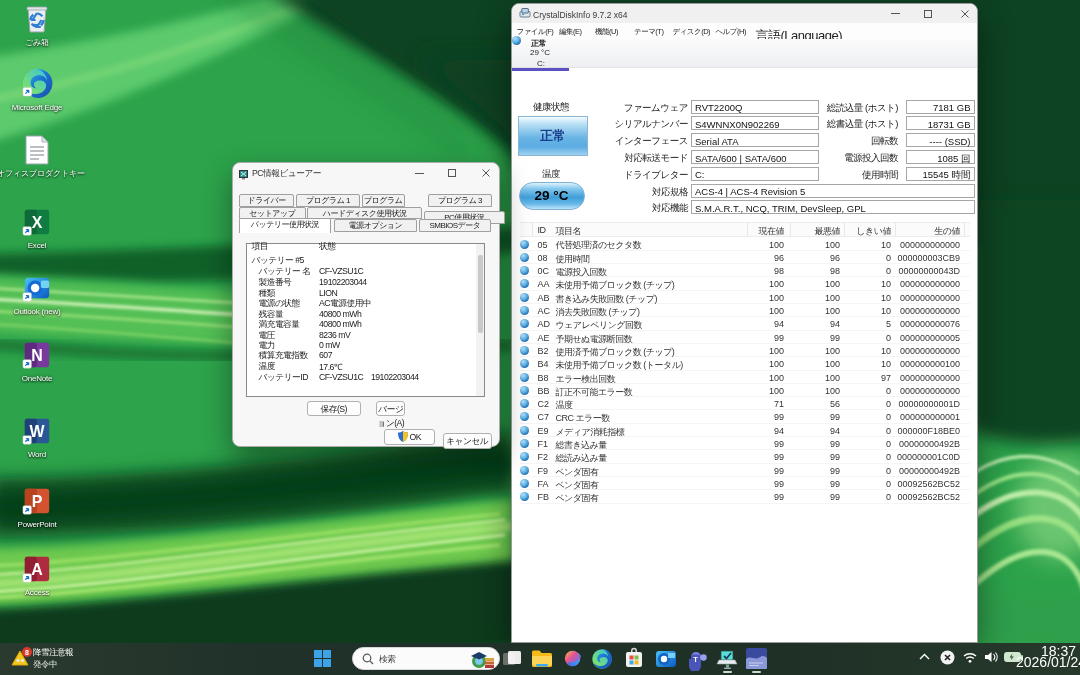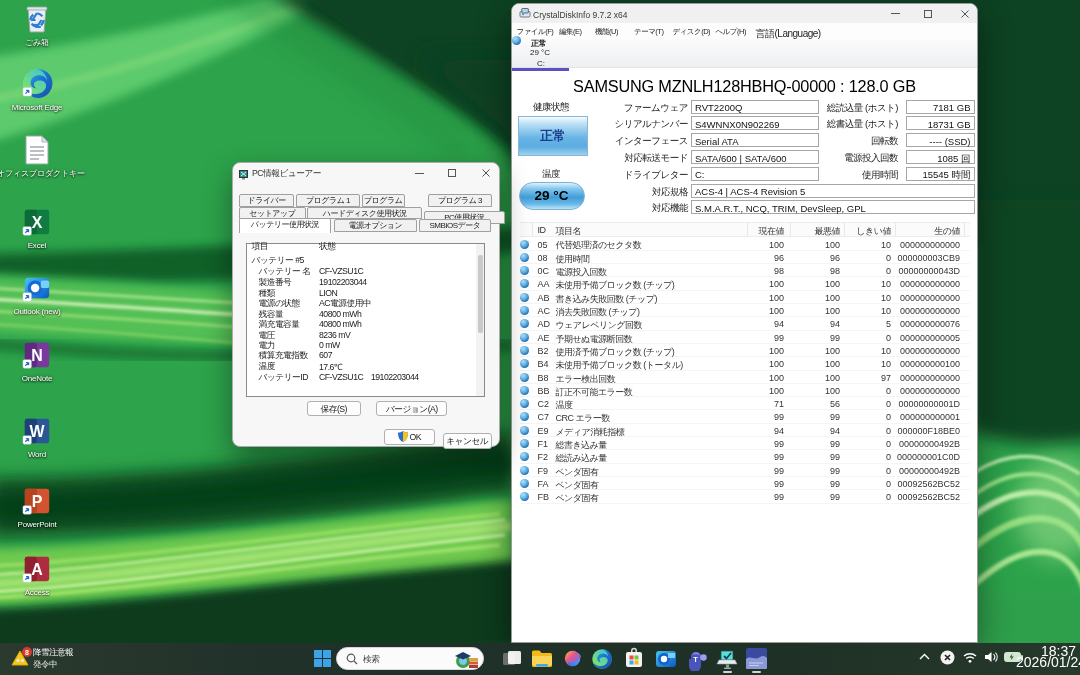--- a/index.html
+++ b/index.html
@@ -218,30 +218,29 @@
         <path d="M.5,.5 L7.5,7.5 M7.5,.5 L.5,7.5" stroke="#555" stroke-width="1"></path>
       </svg>
 </div>
 <div class="abs" style="left:0;top:19px;right:0;height:16px;background:#fdfdfd">
 <span class="abs jp" style="left:4.5px;top:3.5px;font-size:7.5px;color:#222">ファイル(F)</span>
 <span class="abs jp" style="left:47px;top:3.5px;font-size:7.5px;color:#222">編集(E)</span>
 <span class="abs jp" style="left:83px;top:3.5px;font-size:7.5px;color:#222">機能(U)</span>
 <span class="abs jp" style="left:122px;top:3.5px;font-size:7.5px;color:#222">テーマ(T)</span>
 <span class="abs jp" style="left:160.5px;top:3.5px;font-size:7.5px;color:#222">ディスク(D)</span>
 <span class="abs jp" style="left:203.5px;top:3.5px;font-size:7.5px;color:#222">ヘルプ(H)</span>
-<span class="abs jp" style="left:243.5px;top:3.5px;font-size:10px;color:#222">言語(Language)</span>
+<span class="abs jp" style="left:243.5px;top:3.5px;font-size:13px;color:#222">言語(Language)</span>
 </div>
 <div class="abs" style="left:0;top:35px;right:0;height:29px;background:linear-gradient(#fbfbfb,#edeff2);border-bottom:1px solid #e2e2e2">
 <div class="dot" style="left:-0.5px;top:-3px"></div>
 <div class="abs jp" style="left:19px;top:-1px;font-weight:bold;font-size:8px">正常</div>
 <div class="abs" style="left:18px;top:8.5px;font-size:8px">29 °C</div>
 <div class="abs" style="left:25px;top:20px;font-size:8px">C:</div>
 </div>
 <div class="abs" style="left:0;top:64px;width:57px;height:2.5px;background:#5b51c3"></div>
-<div class="abs" style="left:0;top:72.5px;width:465px;text-align:center;font-size:16.3px;color:#000;letter-spacing:-.2px">SAMSUNG MZNLH128HBHQ-00000 : 128.0 GB</div>
 <div class="abs jp" style="left:0px;top:97px;width:78px;text-align:center;font-size:9.5px">健康状態</div>
 <div class="abs" style="left:5.5px;top:112px;width:70px;height:40px;border:1px solid #8ab6d4;background:linear-gradient(#f6fcff,#c2e4f6 15%,#68b4e5 55%,#5cace2 78%,#9dd2f0);text-align:center">
 <span class="jp" style="font-size:13px;font-weight:bold;color:#1b3f8f;line-height:38px">正常</span></div>
 <div class="abs jp" style="left:0px;top:164px;width:78px;text-align:center;font-size:9.5px">温度</div>
 <div class="abs" style="left:6.5px;top:178px;width:66px;height:28px;border-radius:14px;border:1px solid #7fb2d8;background:linear-gradient(#def2fb,#84c8ee 22%,#419ed8 55%,#66b8e8 80%,#bce4f7);text-align:center">
 <span style="font-size:13.5px;font-weight:bold;color:#000;line-height:26px">29 °C</span></div>
 <div class="fl flr jp" style="left:66px;top:97.6px;width:110px">ファームウェア</div>
 <div class="fbox" style="left:179px;top:95.6px;width:128px">RVT2200Q</div>
 <div class="fl flr jp" style="left:66px;top:114.39999999999999px;width:110px">シリアルナンバー</div>
 <div class="fbox" style="left:179px;top:112.39999999999999px;width:128px">S4WNNX0N902269</div>
@@ -489,21 +488,21 @@
 <div class="lrow jp" style="left:72px;top:106.4px">607</div>
 <div class="lrow jp" style="left:11.5px;top:117px">温度</div>
 <div class="lrow jp" style="left:72px;top:117px">17.6℃</div>
 <div class="lrow jp" style="left:11.5px;top:127.69999999999999px">バッテリーID</div>
 <div class="lrow jp" style="left:72px;top:127.69999999999999px">CF-VZSU1C&nbsp;&nbsp;&nbsp;&nbsp;19102203044</div>
 <div class="abs" style="right:0;top:0;width:8px;height:151.5px;background:#f2f2f2">
         <div class="abs" style="left:1.5px;top:11px;width:5px;height:78px;background:#c9c9c9;border-radius:2px"></div>
       </div>
 </div>
 <div class="btn jp" style="left:73.5px;top:238px;width:54.5px;height:15px;line-height:14px">保存(S)</div>
-<div class="btn jp" style="left:143.3px;top:238px;width:71px;height:15px;line-height:14px">バージョン(A)</div>
+<div class="btn jp" style="left:143.3px;top:238px;width:29px;height:15px;line-height:14px">バージョン(A)</div>
 <div class="btn" style="left:150.8px;top:266.3px;width:51px;height:16px;line-height:15px"><svg style="vertical-align:-2px" width="10" height="11" viewBox="0 0 10 11">
         <path d="M5,0 C6.5,1 8.5,1.5 10,1.5 C10,6 8.5,9.5 5,11 C1.5,9.5 0,6 0,1.5 C1.5,1.5 3.5,1 5,0 Z" fill="#2c6fd4"></path>
         <path d="M5,0 C6.5,1 8.5,1.5 10,1.5 C10,6 8.5,9.5 5,11 L5,0 Z" fill="#f5c518"></path>
       </svg> OK</div>
 <div class="btn jp" style="left:209.7px;top:270px;width:49px;height:16px;line-height:15px">キャンセル</div>
 </div>
 <div id="task">
 <svg class="tico" style="left:11px;top:4px" width="22" height="22" viewBox="0 0 22 22">
       <path d="M9,4 L17,18 L1,18 Z" fill="#f5c81e" stroke="#d9a80c" stroke-width="1"></path>
       <circle cx="7" cy="13.5" r="1.6" fill="#e8e8e8"></circle>
@@ -512,21 +511,21 @@
       <text x="16" y="7.6" font-size="7" fill="#fff" text-anchor="middle" font-weight="bold">8</text>
     </svg>
 <div class="abs jp" style="left:33px;top:4px;font-size:8.5px;color:#fff">降雪注意報</div>
 <div class="abs jp" style="left:33px;top:16px;font-size:8.5px;color:#e8e8e8">発令中</div>
 <svg class="tico" style="left:314px;top:7px" width="17" height="17" viewBox="0 0 17 17">
       <rect x="0" y="0" width="8" height="8" fill="#3da3e8"></rect>
       <rect x="9" y="0" width="8" height="8" fill="#3da3e8"></rect>
       <rect x="0" y="9" width="8" height="8" fill="#3da3e8"></rect>
       <rect x="9" y="9" width="8" height="8" fill="#3da3e8"></rect>
     </svg>
-<div class="abs" style="left:336px;top:4px;width:148px;height:23px;border-radius:12px;background:#fbfbfb;border:1px solid #d8d8d8">
+<div class="abs" style="left:352px;top:4px;width:148px;height:23px;border-radius:12px;background:#fbfbfb;border:1px solid #d8d8d8">
 <svg class="abs" style="left:9px;top:5px" width="12" height="12" viewBox="0 0 12 12">
         <circle cx="5" cy="5" r="3.8" fill="none" stroke="#555" stroke-width="1.2"></circle>
         <path d="M8,8 L11,11" stroke="#555" stroke-width="1.2"></path>
       </svg>
 <span class="abs jp" style="left:26px;top:5.5px;font-size:8.7px;color:#444">検索</span>
 <svg class="abs" style="left:117px;top:2px" width="26" height="19" viewBox="0 0 26 19">
         <circle cx="9" cy="11" r="7" fill="#3f9e48"></circle>
         <path d="M9,7 a4,4 0 1 0 .1,0" fill="#7ec8f0"></path>
         <path d="M1,6 L9,2 L17,6 L9,9.5 Z" fill="#1e3a68"></path>
         <rect x="15" y="8" width="9" height="3" fill="#d8a23c"></rect>

